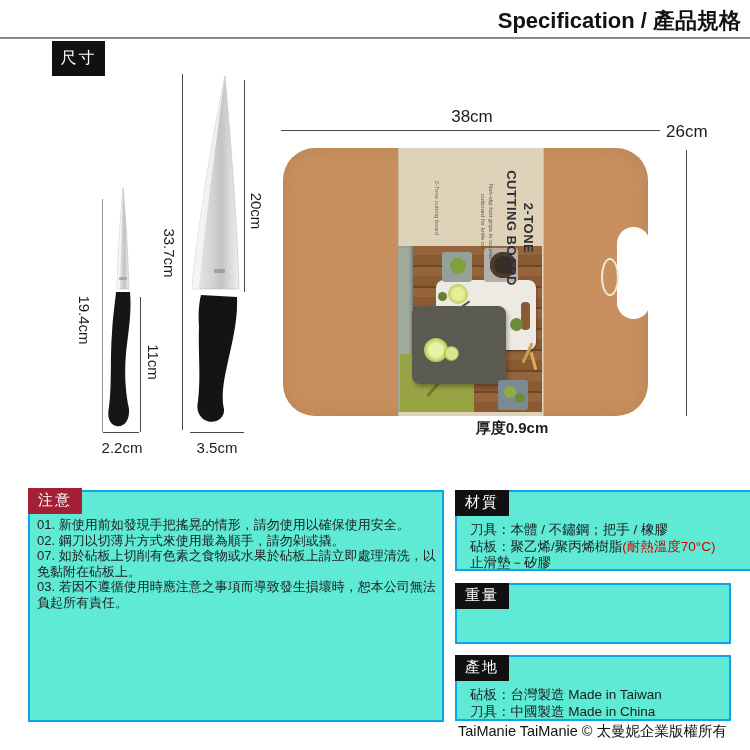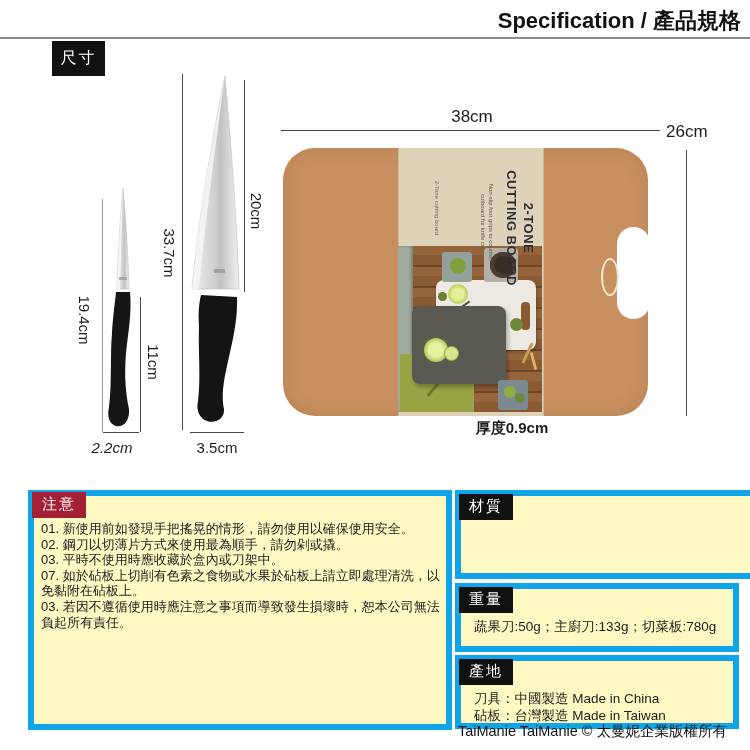--- a/index.html
+++ b/index.html
@@ -56,21 +56,21 @@
   #ph-lime-d{left:26px;top:92px;width:24px;height:24px;border-radius:50%;
     background:radial-gradient(circle,#e8f2a4 0 40%,#aebd49 75%);}
   #ph-lime-e{left:46px;top:100px;width:13px;height:13px;background:#d8e58c;border:1px solid #9aaa42;border-radius:50%;}
   #ph-lime-f{left:112px;top:72px;width:13px;height:13px;background:#6d8a3a;border-radius:50%;}
   #ph-coaster-br{left:100px;top:134px;width:30px;height:30px;background:#7d8a92;border-radius:3px;}
   #ph-lime-g{left:106px;top:140px;width:12px;height:12px;background:#8fac43;border-radius:50%;}
   #ph-lime-h{left:117px;top:147px;width:10px;height:10px;background:#6d8a3a;border-radius:50%;}
   #ph-wheat1{left:128px;top:96px;width:3px;height:22px;background:#c9a050;transform:rotate(25deg);}
   #ph-wheat2{left:134px;top:106px;width:3px;height:18px;background:#d8b060;transform:rotate(-15deg);}
   
-  .panel{position:absolute;border:6px solid #0ea5e9;background:#fef9c3;}
+  .panel{position:absolute;border:2px solid #0ea5e9;background:#5eead4;}
   .panel-label{position:absolute;top:-2px;left:-2px;background:#111;color:#fff;font-size:15px;
     padding:3px 10px 4px;letter-spacing:2px;white-space:nowrap;}
   #notice-panel .panel-label{background:#a32035;top:-4px;}
   #notice-body{position:absolute;left:7px;top:25px;right:5px;font-size:13px;line-height:15.6px;color:#222;}
   .panel-body{position:absolute;left:13px;top:30px;right:8px;font-size:13.5px;line-height:16.5px;color:#1d1d1d;}
   #material-panel{left:455px;top:490px;width:272px;height:77px;padding-left:28px;}
   #weight-panel{left:455px;top:583px;width:272px;height:57px;}
   #origin-panel{left:455px;top:655px;width:272px;height:62px;}
   #notice-panel{left:28px;top:490px;width:412px;height:228px;}
   .red{color:#d40000;}
@@ -112,21 +112,21 @@
 
   <div class="vline" style="left:102px;top:199px;height:233px;background:#9a9a9a;"></div>
   <div class="vline" style="left:140px;top:297px;height:135px;"></div>
   <div class="hline" style="left:103px;top:432px;width:36px;"></div>
   <div class="vline" style="left:182px;top:74px;height:356px;"></div>
   <div class="vline" style="left:244px;top:80px;height:212px;"></div>
   <div class="hline" style="left:190px;top:432px;width:54px;"></div>
 
   <div class="dim rot" style="left:84px;top:320px;">19.4cm</div>
   <div class="dim rot" style="left:153px;top:362px;">11cm</div>
-  <div class="dim ctr" style="left:112px;top:447px;font-style:italic;">2.2cm</div>
+  <div class="dim ctr" style="left:122px;top:447px;">2.2cm</div>
   <div class="dim rot" style="left:169px;top:253px;">33.7cm</div>
   <div class="dim rot" style="left:256px;top:211px;">20cm</div>
   <div class="dim ctr" style="left:217px;top:447px;">3.5cm</div>
 
   <div class="abs" id="board">
     <div class="abs" id="sleeve"></div>
     <div class="abs" id="photo">
       <div class="ph" id="ph-strip"></div>
       <div class="ph" id="ph-mat"></div>
       <div class="ph" id="ph-mat-leaf"></div>
@@ -168,38 +168,41 @@
   <div class="vline" style="left:686px;top:150px;height:266px;"></div>
   <div class="dim big ctr" style="left:472px;top:117px;">38cm</div>
   <div class="dim big" style="left:666px;top:122px;">26cm</div>
   <div class="dim ctr" style="left:476px;top:428px;font-weight:600;margin-left:36px;">厚度0.9cm</div>
 
   <div class="panel" id="notice-panel">
     <div class="panel-label">注意</div>
     <div id="notice-body">
       <div>01. 新使用前如發現手把搖晃的情形，請勿使用以確保使用安全。</div>
       <div>02. 鋼刀以切薄片方式來使用最為順手，請勿剁或撬。</div>
-      <div>03. 平時不使用時應收藏於盒內或刀架中。</div>
       <div>07. 如於砧板上切削有色素之食物或水果於砧板上請立即處理清洗，以免黏附在砧板上。</div>
       <div>03. 若因不遵循使用時應注意之事項而導致發生損壞時，恕本公司無法負起所有責任。</div>
     </div>
   </div>
 
   <div class="panel" id="material-panel">
     <div class="panel-label">材質</div>
+    <div class="panel-body">
+      <div>刀具：本體 / 不鏽鋼；把手 / 橡膠</div>
+      <div><span>砧板：聚乙烯/聚丙烯樹脂</span><span class="red">(耐熱溫度70°C)</span></div>
+      <div>止滑墊－矽膠</div>
+    </div>
   </div>
 
   <div class="panel" id="weight-panel">
     <div class="panel-label">重量</div>
-    <div class="panel-body">蔬果刀:50g；主廚刀:133g；切菜板:780g</div>
   </div>
 
   <div class="panel" id="origin-panel">
     <div class="panel-label">產地</div>
     <div class="panel-body">
+      <div>砧板：台灣製造 Made in Taiwan</div>
       <div>刀具：中國製造 Made in China</div>
-      <div>砧板：台灣製造 Made in Taiwan</div>
     </div>
   </div>
 
   <div class="abs" id="footer">TaiManie TaiManie © 太曼妮企業版權所有</div>
 
 </div>
 
 </body></html>

